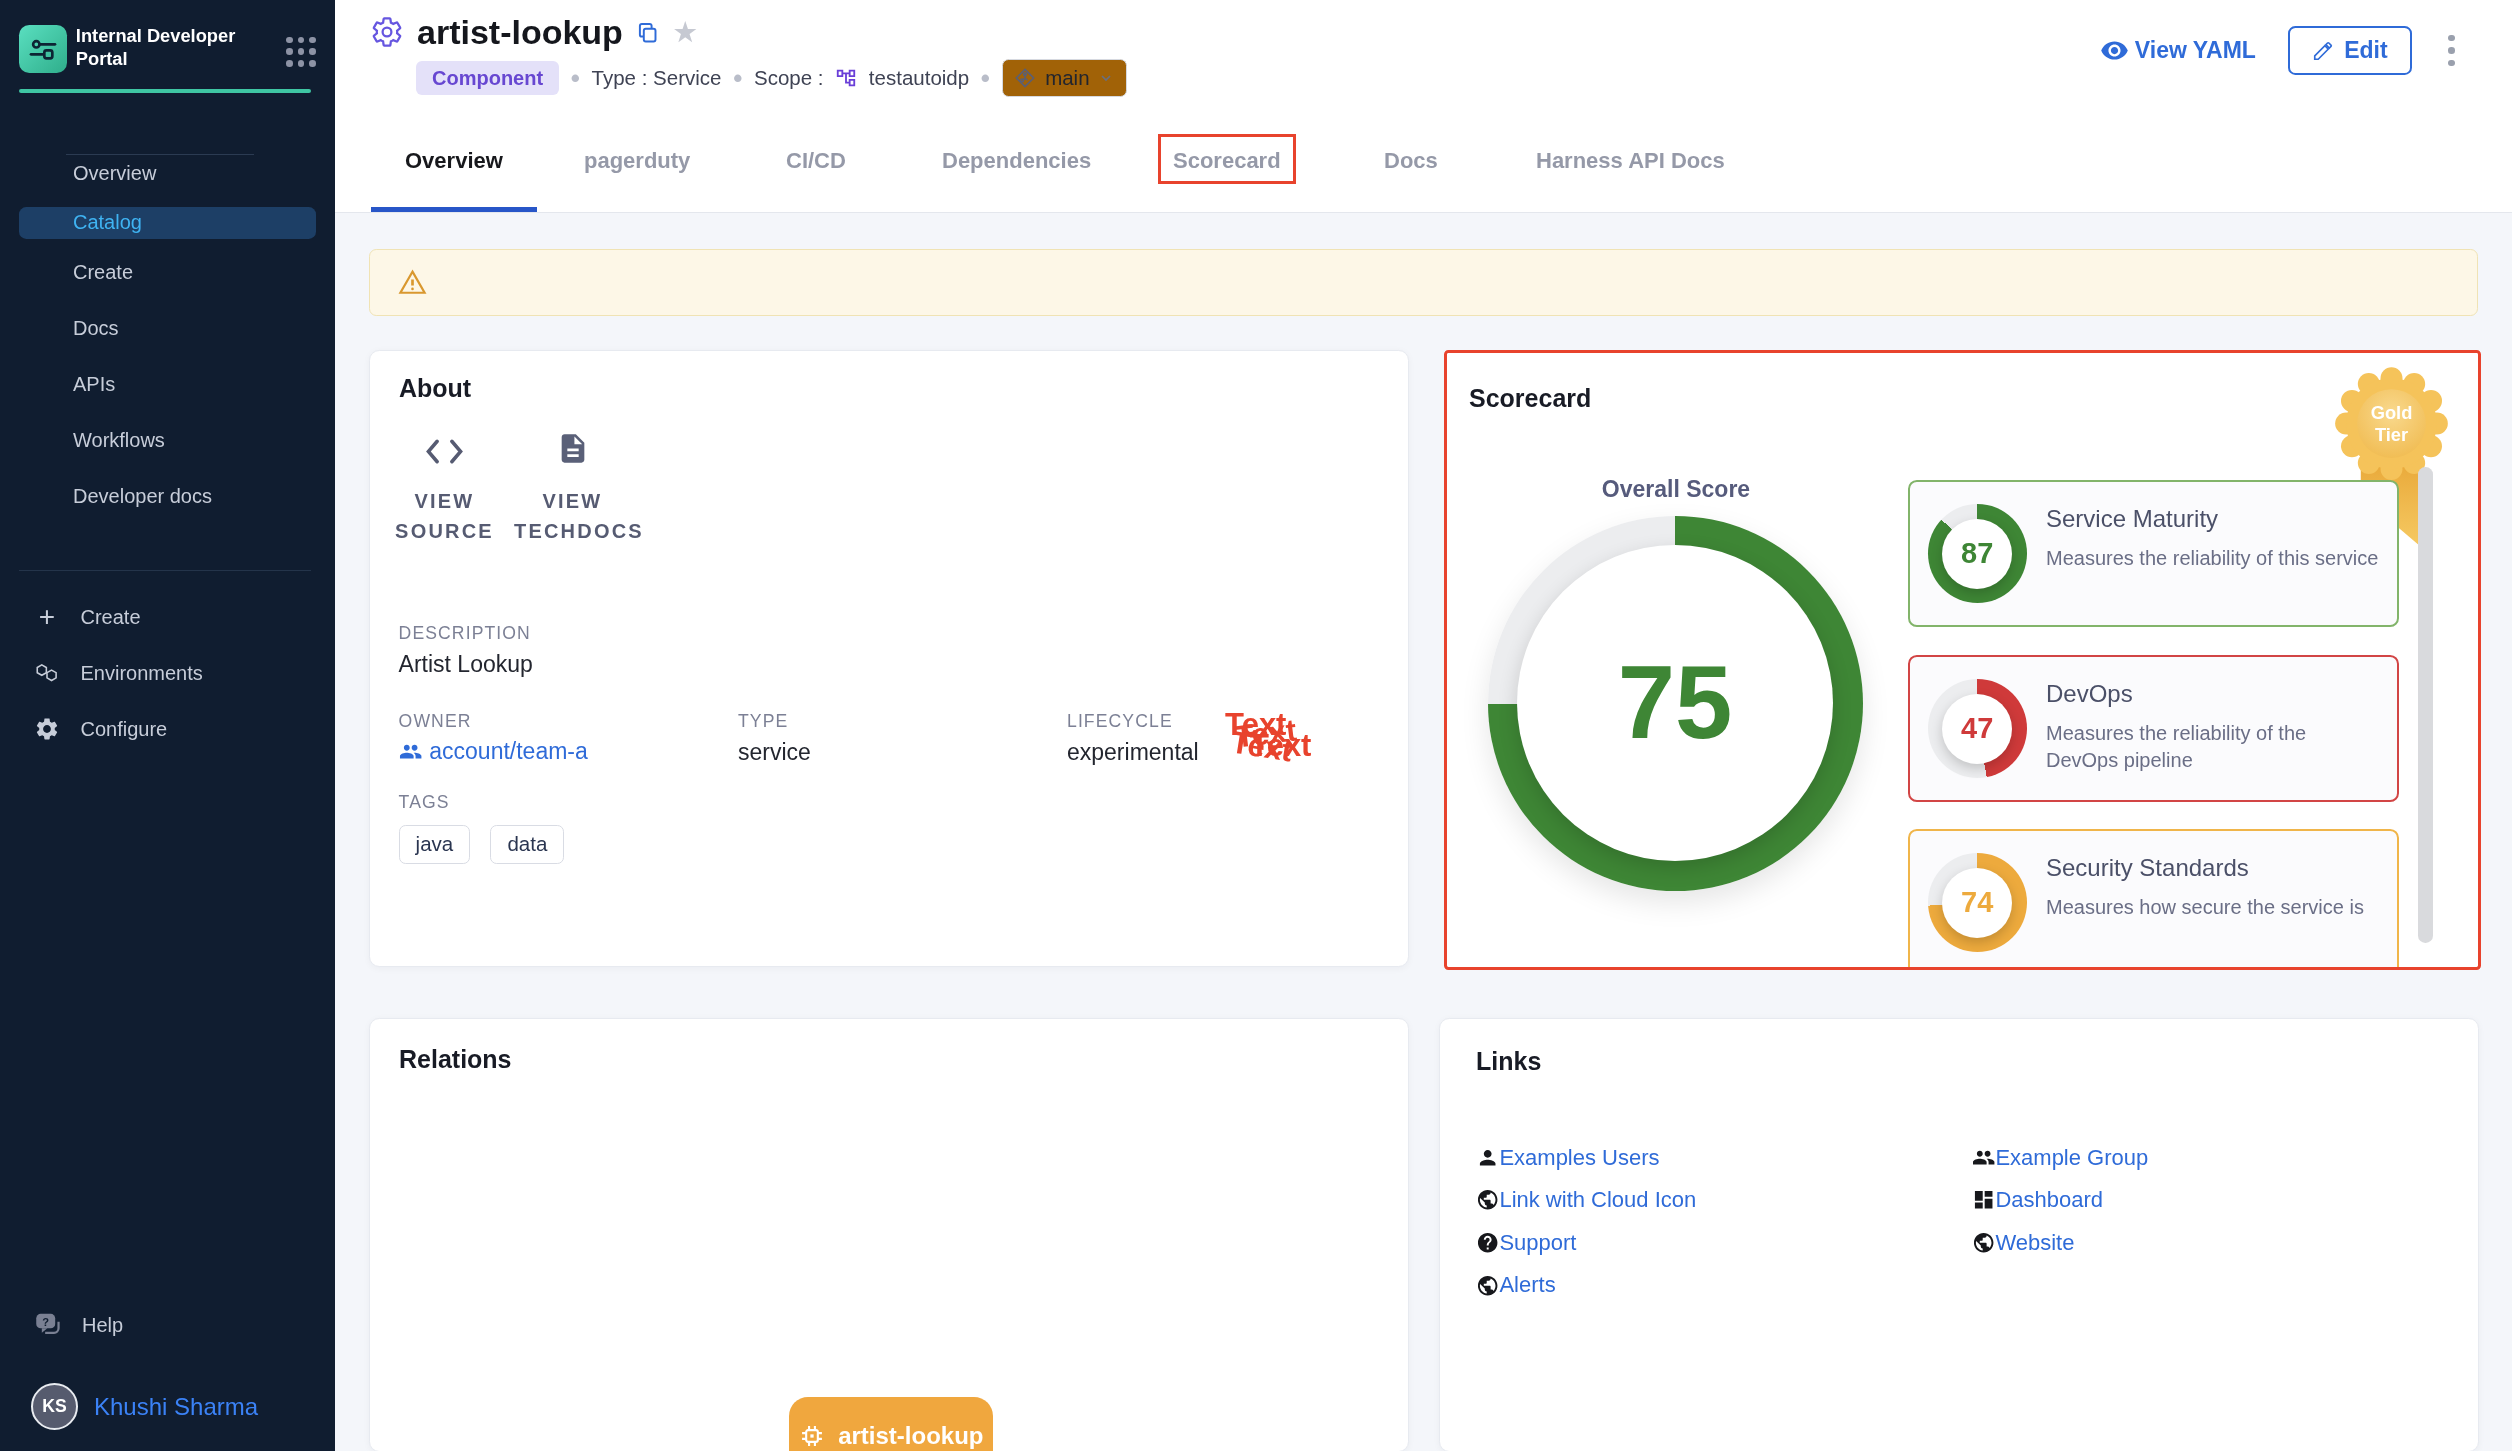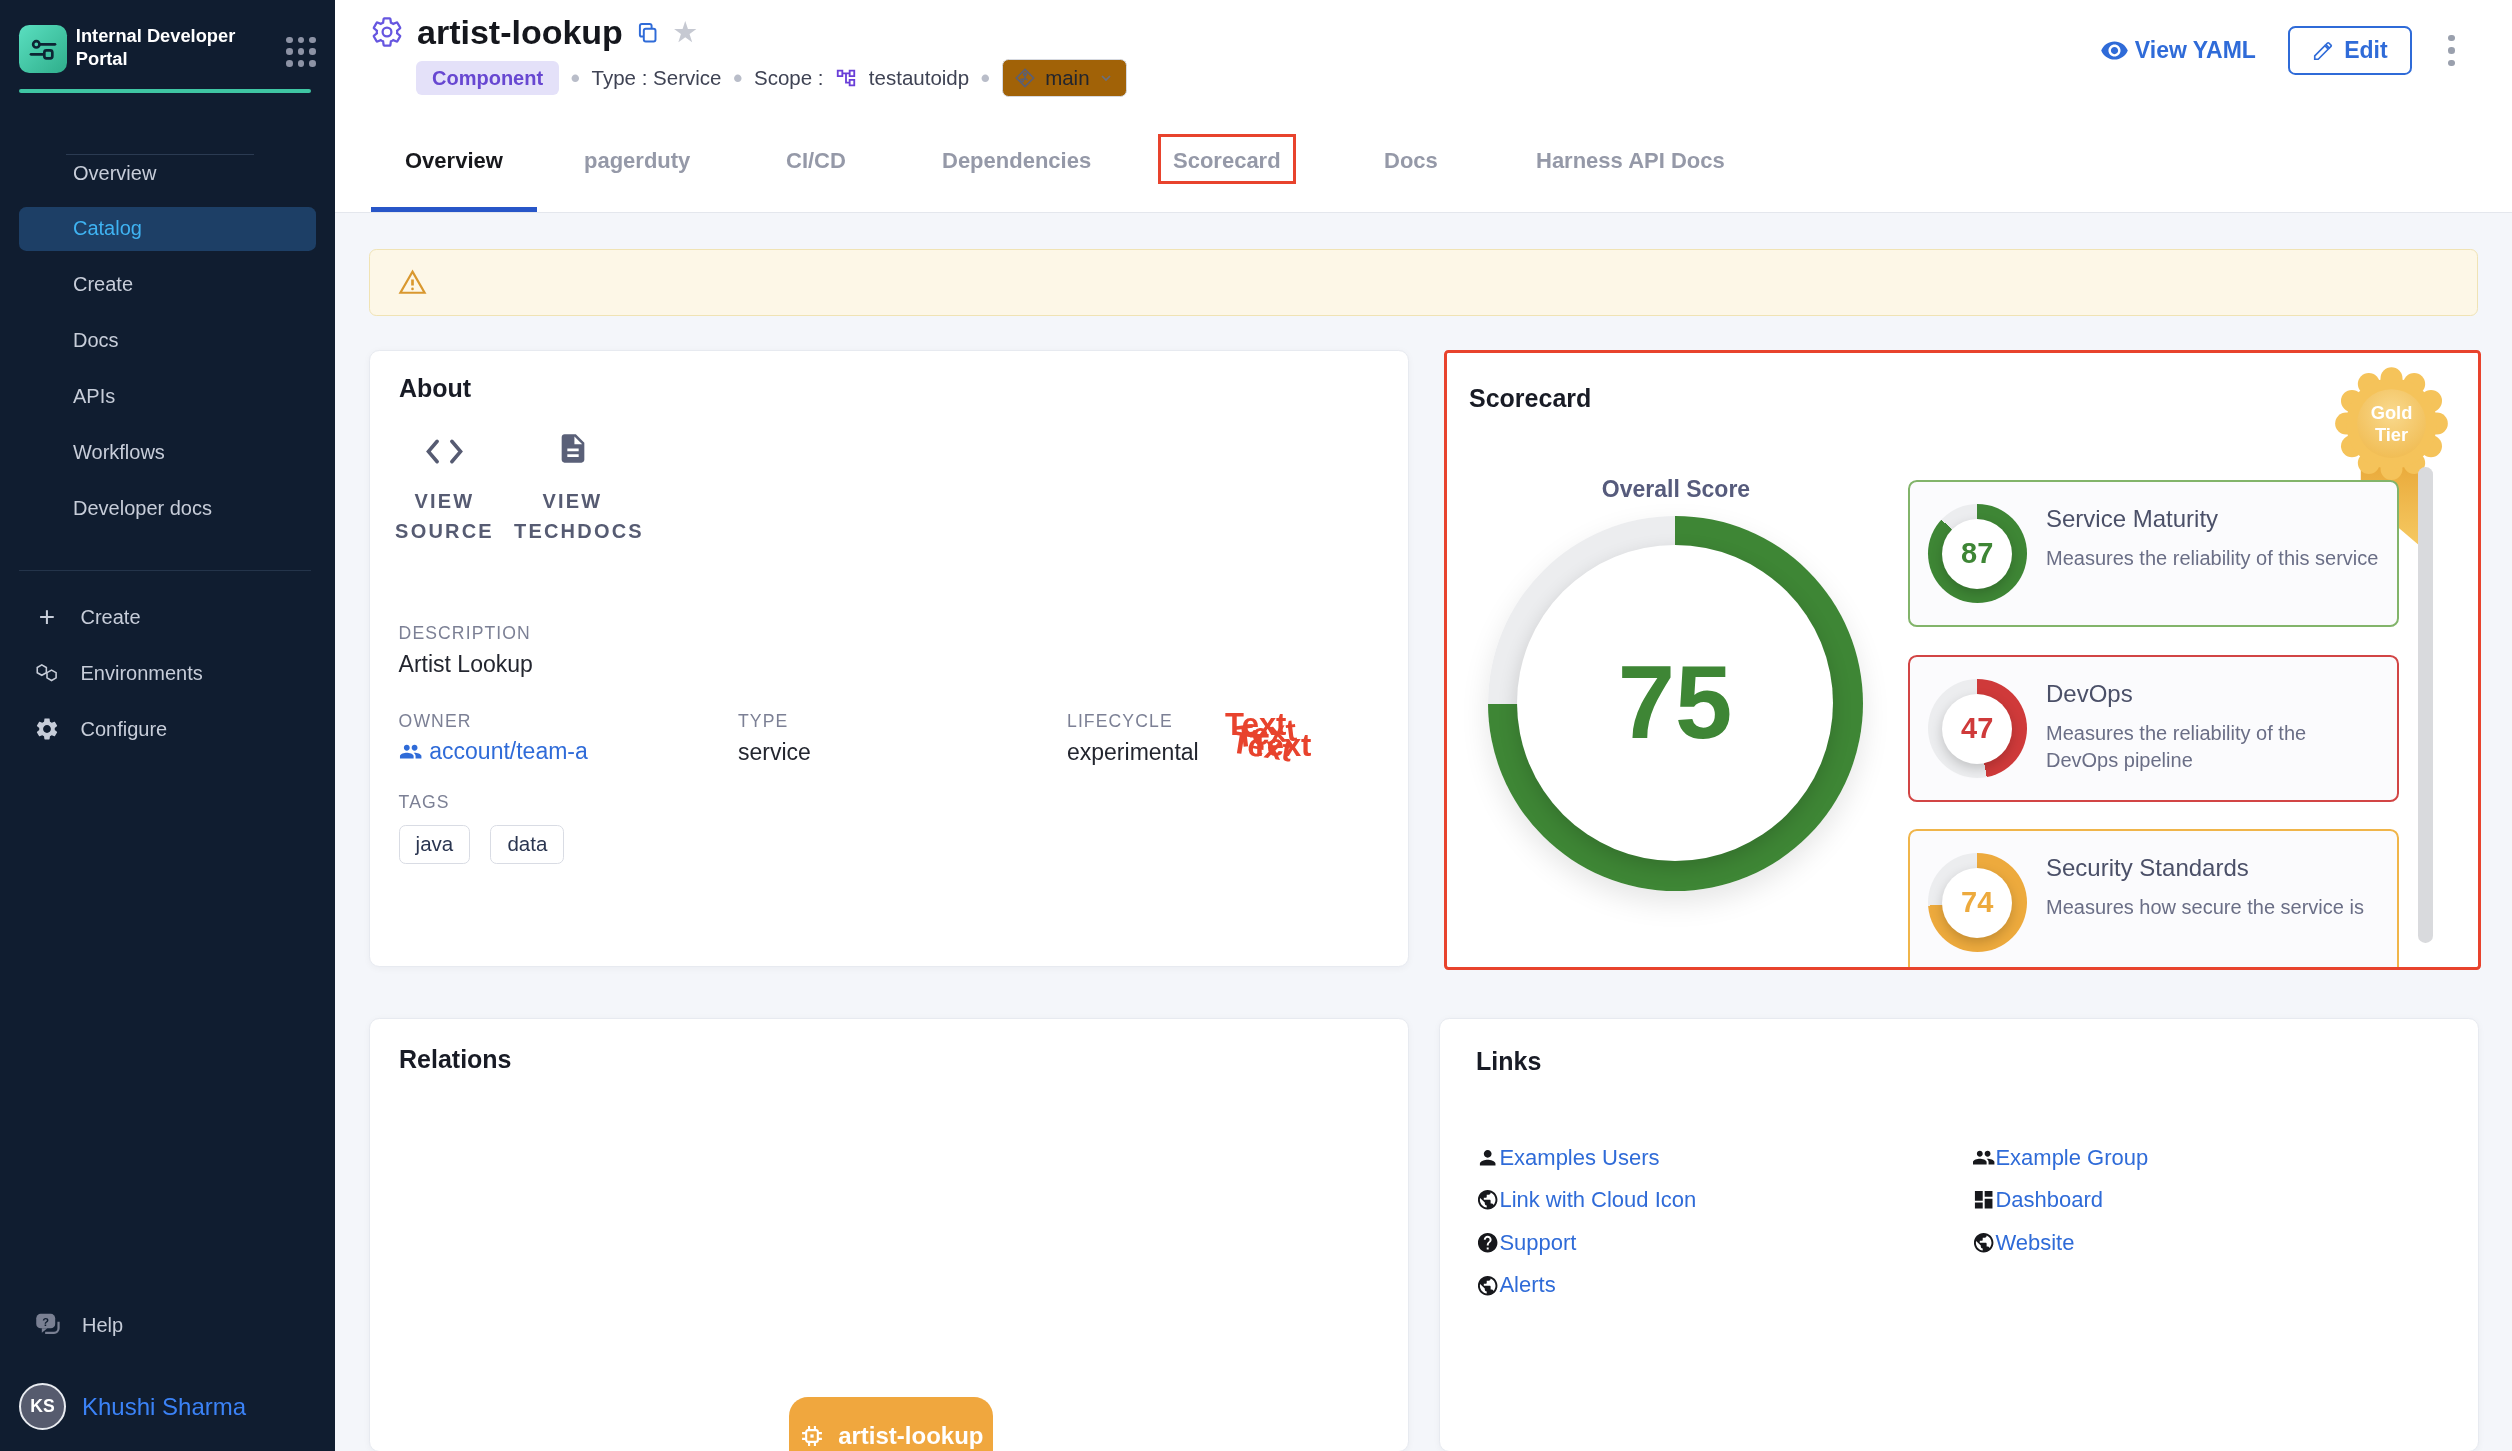--- a/index.html
+++ b/index.html
@@ -10,28 +10,28 @@
   .sidebar{position:absolute;left:0;top:0;width:335px;height:1452px;background:#101d30;}
   .brand{position:absolute;left:19px;top:25px;display:flex;align-items:flex-start;gap:8.8px;width:297px;}
   .brand-logo{width:48px;height:48px;border-radius:10.3px;background:linear-gradient(135deg,#5adfc0,#2fae8b);display:flex;align-items:center;justify-content:center;flex:0 0 auto;}
   .brand-title{color:#ffffff;font-size:18.3px;font-weight:700;line-height:1.25;width:161px;}
   .grid-icon{margin-left:auto;margin-top:11.7px;display:grid;grid-template-columns:repeat(3,6.6px);grid-gap:5.1px;}
   .grid-icon i{width:6.6px;height:6.6px;border-radius:50%;background:#8d93a5;}
   .brand-underline{position:absolute;left:19px;top:89px;width:292px;height:3.7px;background:#3fc6a3;border-radius:2.2px;}
   .nav-divider{position:absolute;left:66px;top:154px;width:188px;border-top:1.5px solid #2b3b52;}
   .side-nav{position:absolute;left:0;top:145px;width:335px;}
   .side-item{position:relative;height:56px;display:flex;align-items:center;padding-left:73px;font-size:20px;color:#c7cdd9;cursor:pointer;}
-  .side-item.active{margin:5.9px 19px;height:44px;border-radius:7.3px;background:#1d3f66;color:#3fb3f2;padding-left:54px;}
+  .side-item.active{margin:5.9px 19px;height:32px;border-radius:7.3px;background:#1d3f66;color:#3fb3f2;padding-left:54px;}
   .side-divider{position:absolute;left:19px;top:570px;width:292px;border-top:1.5px solid #24344a;}
   .side-actions{position:absolute;left:0;top:589px;width:335px;}
   .action-item{height:56px;display:flex;align-items:center;padding-left:34px;gap:20.5px;font-size:20px;color:#c7cdd9;cursor:pointer;}
   .action-item .aicon{width:26px;display:flex;justify-content:center;}
   .plus-glyph{font-size:28px;color:#c7cdd9;line-height:1;}
   .help-row{position:absolute;left:34px;top:1311px;display:flex;align-items:center;gap:19px;font-size:20px;color:#c7cdd9;cursor:pointer;}
-  .user-row{position:absolute;left:19px;top:1383px;display:flex;align-items:center;gap:16px;cursor:pointer;}
+  .user-row{position:absolute;left:31px;top:1383px;display:flex;align-items:center;gap:16px;cursor:pointer;}
   .avatar{width:47px;height:47px;border-radius:50%;background:#565b6e;border:2.2px solid #e8ebf0;color:#ffffff;font-size:17.6px;font-weight:700;display:flex;align-items:center;justify-content:center;}
   .user-name{color:#3b82f6;font-size:24px;font-weight:400;}
 
   
   .main{position:absolute;left:335px;top:0;width:2177px;height:1116px;}
   .page-header{position:absolute;left:0;top:0;width:2177px;height:110px;background:#ffffff;}
   .title-row{position:absolute;left:35px;top:8.8px;display:flex;align-items:center;gap:13px;height:47px;}
   .page-title{font-size:34px;font-weight:700;color:#15171d;}
   .star-icon{font-size:29px;color:#c6c9d2;line-height:1;cursor:pointer;}
   .meta-row{position:absolute;left:81px;top:59px;display:flex;align-items:center;gap:11.7px;height:38px;}

